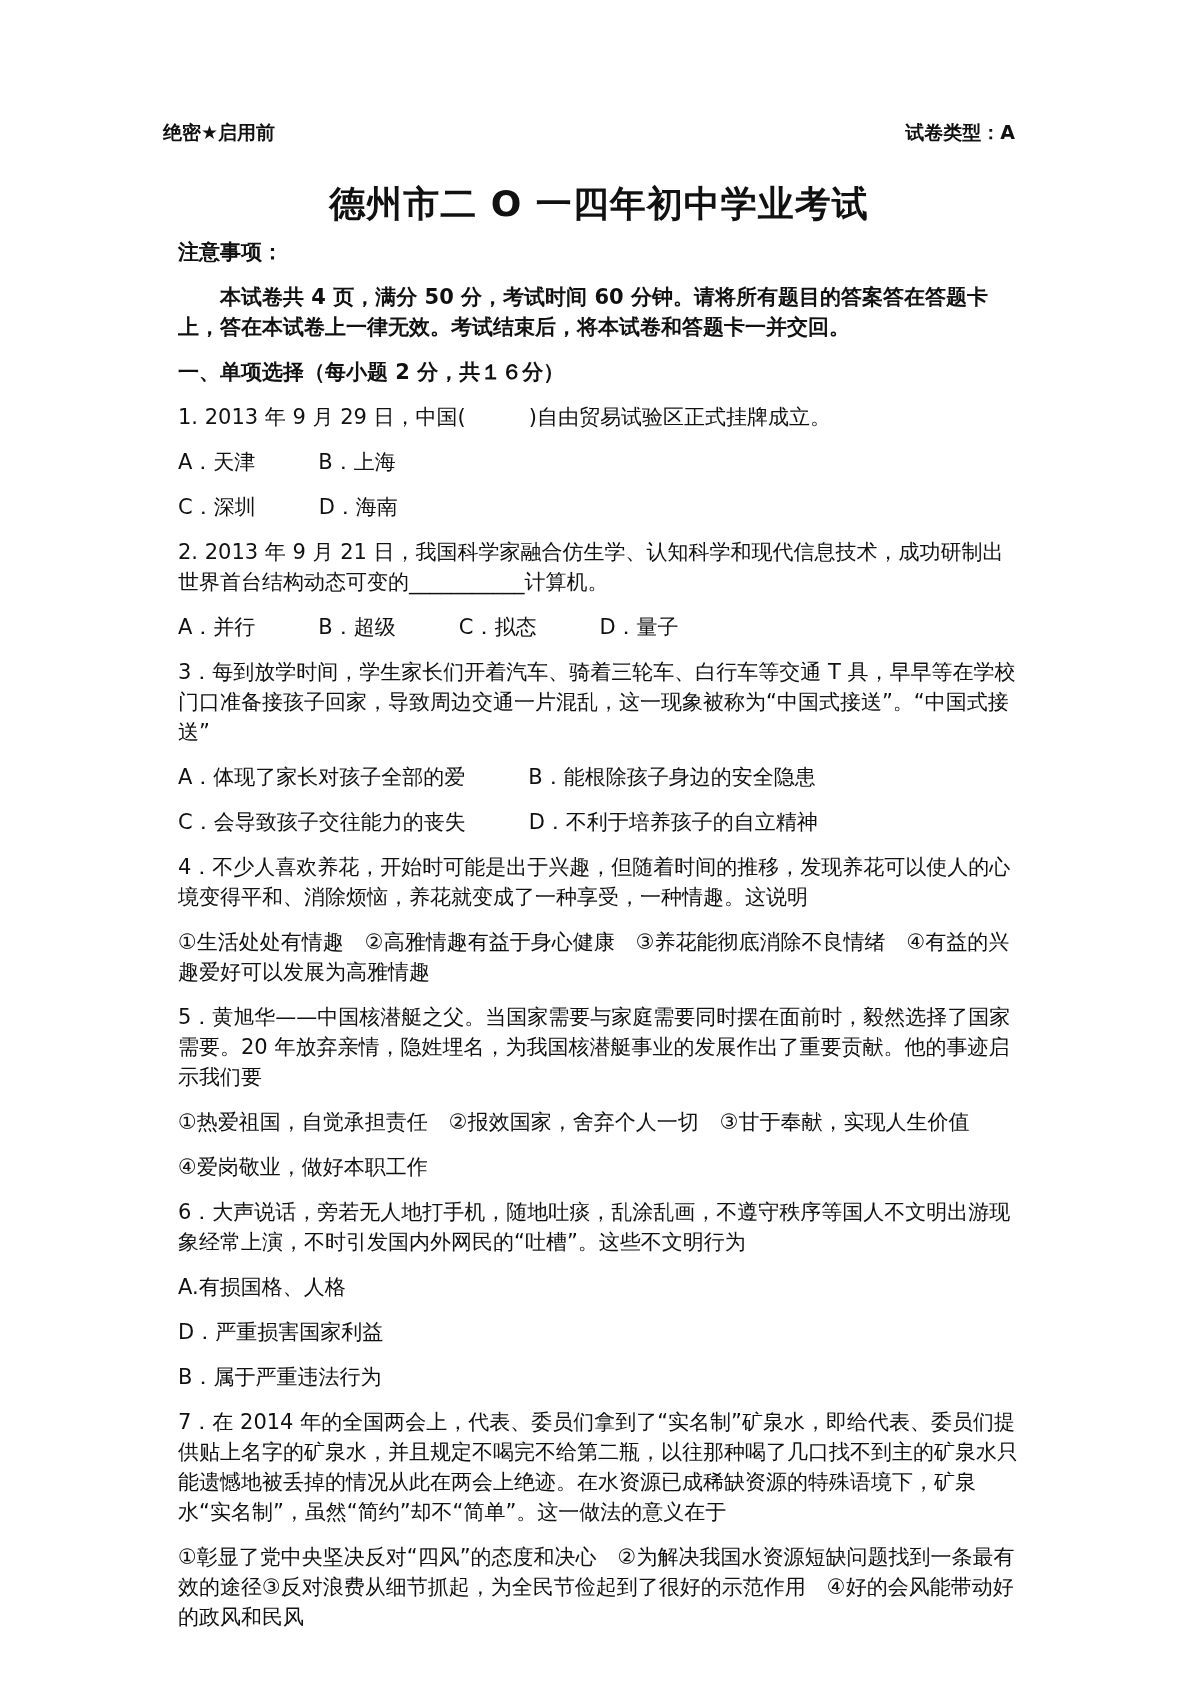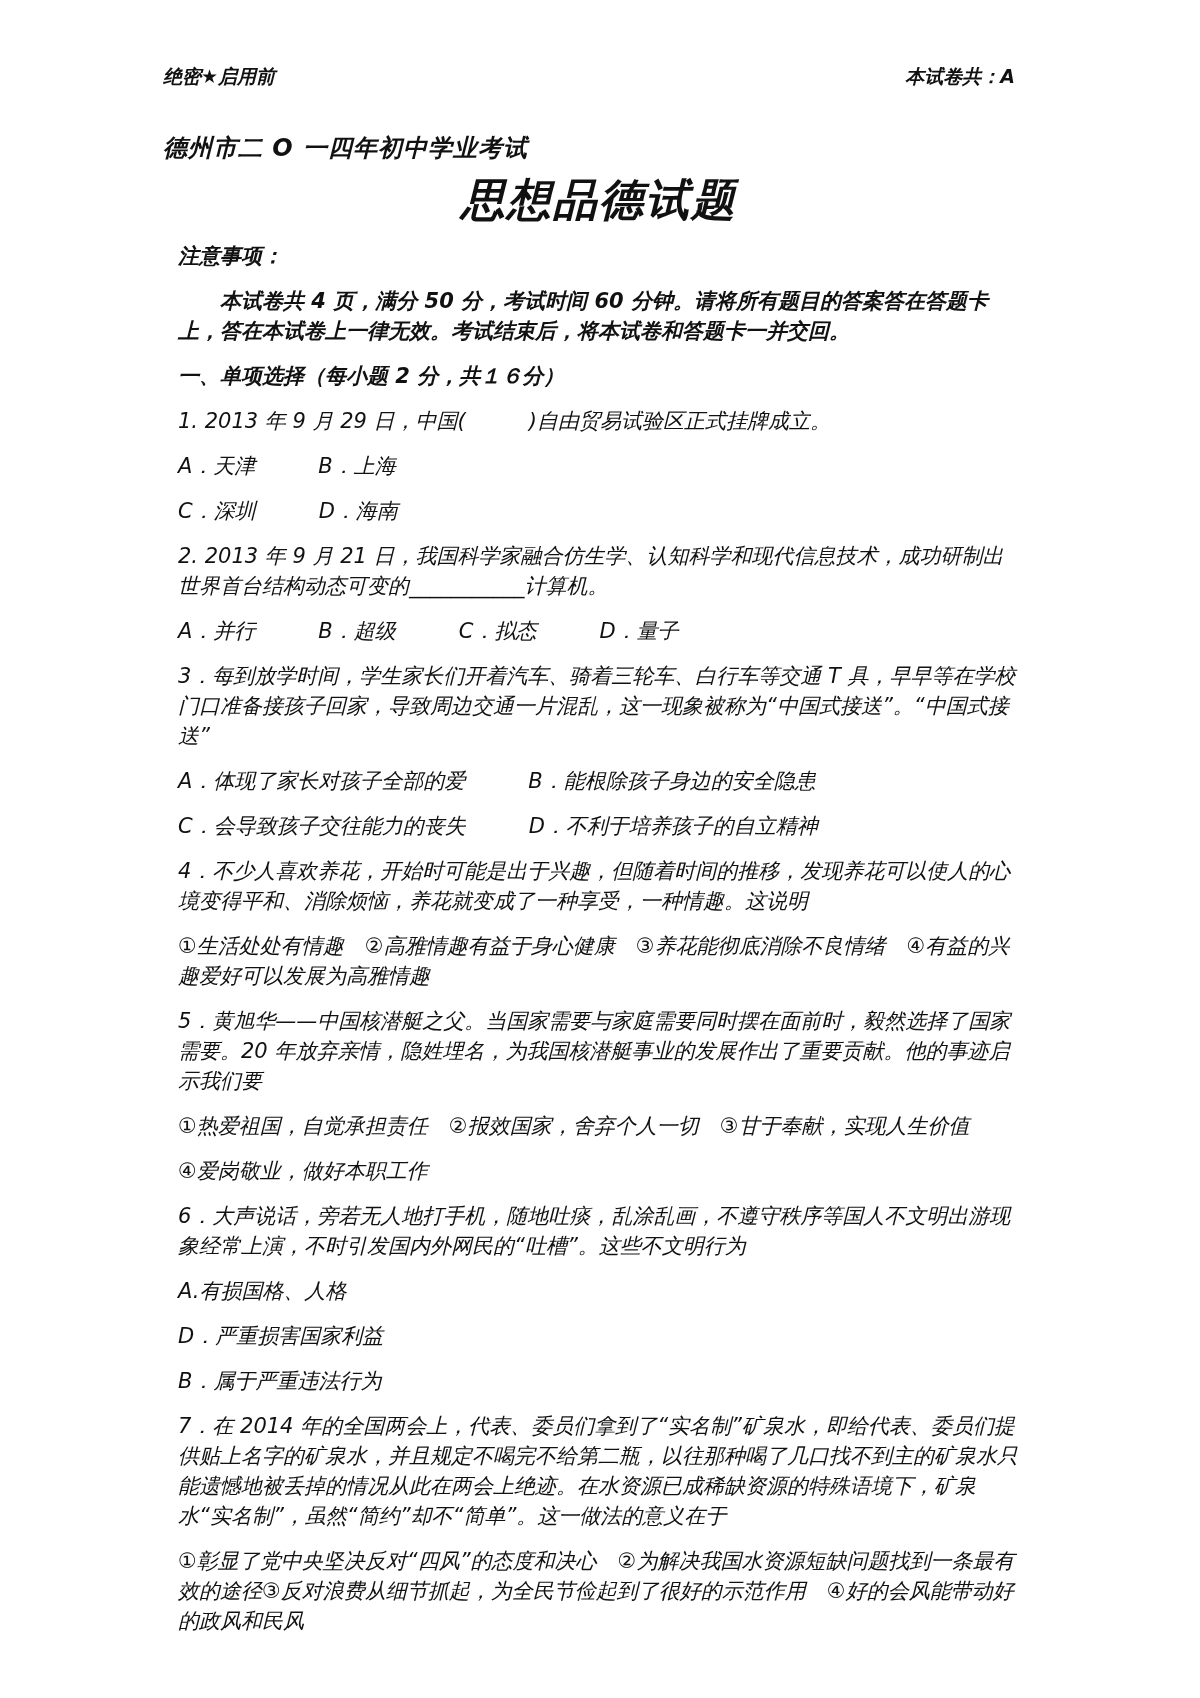--- a/index.html
+++ b/index.html
@@ -11,36 +11,35 @@
     width: 1200px;
     height: 1698px;
     font-family: "DejaVu Sans", sans-serif;
     color: #111111;
     overflow: hidden;
   }
   .page {
     box-sizing: border-box;
     width: 1200px;
     height: 1698px;
-    padding: 64px 165px 0 163px;
-    font-style: italic;
+    padding: 120px 165px 0 163px;
   }
   .header-row {
     display: flex;
     justify-content: space-between;
     align-items: baseline;
     font-size: 19px;
     font-weight: bold;
     line-height: 24px;
   }
   .header-row .hdr-right { padding-right: 20px; }
   .exam-title {
     margin: 42px 0 0 0;
-    text-align: left;
-    font-size: 24px;
+    text-align: center;
+    font-size: 36px;
     font-weight: bold;
     line-height: 36px;
     letter-spacing: 1px;
   }
   .paper-title {
     margin: 8px 0 0 0;
     text-align: center;
     font-size: 44px;
     font-weight: 900;
     line-height: 52px;
@@ -61,25 +60,24 @@
   .notice-body { text-indent: 2em; }
   .question p { font-weight: normal; }
 </style>
 </head>
 <body>
 
 <div class="page">
 
   <div class="header-row">
     <span class="hdr-left">绝密★启用前</span>
-    <span class="hdr-right">本试卷共：A</span>
+    <span class="hdr-right">试卷类型：A</span>
   </div>
 
   <h1 class="exam-title">德州市二 O 一四年初中学业考试</h1>
-  <h2 class="paper-title">思想品德试题</h2>
 
   <div class="notice">
     <p class="notice-heading">注意事项：</p>
     <p class="notice-body">本试卷共 4 页，满分 50 分，考试时间 60 分钟。请将所有题目的答案答在答题卡上，答在本试卷上一律无效。考试结束后，将本试卷和答题卡一并交回。</p>
   </div>
 
   <p class="section-heading">一、单项选择（每小题 2 分，共１６分）</p>
 
   <div class="question">
     <p>1. 2013 年 9 月 29 日，中国(　　　)自由贸易试验区正式挂牌成立。</p>

